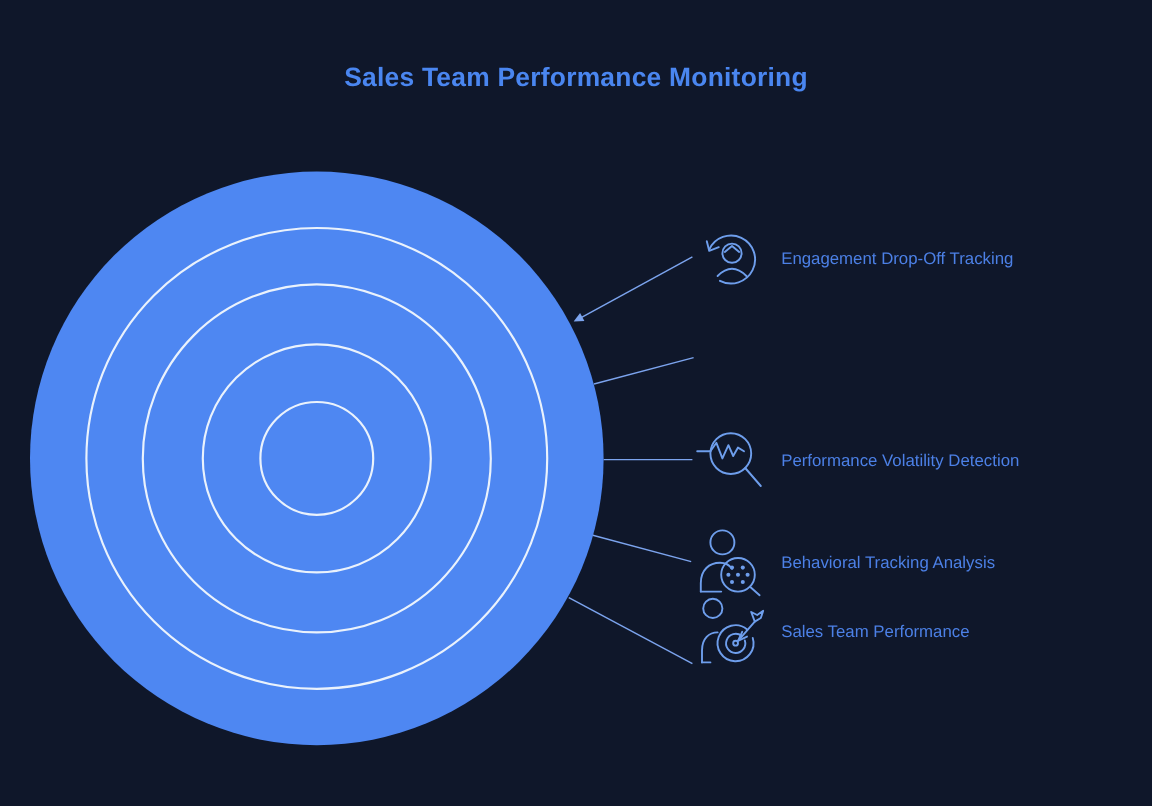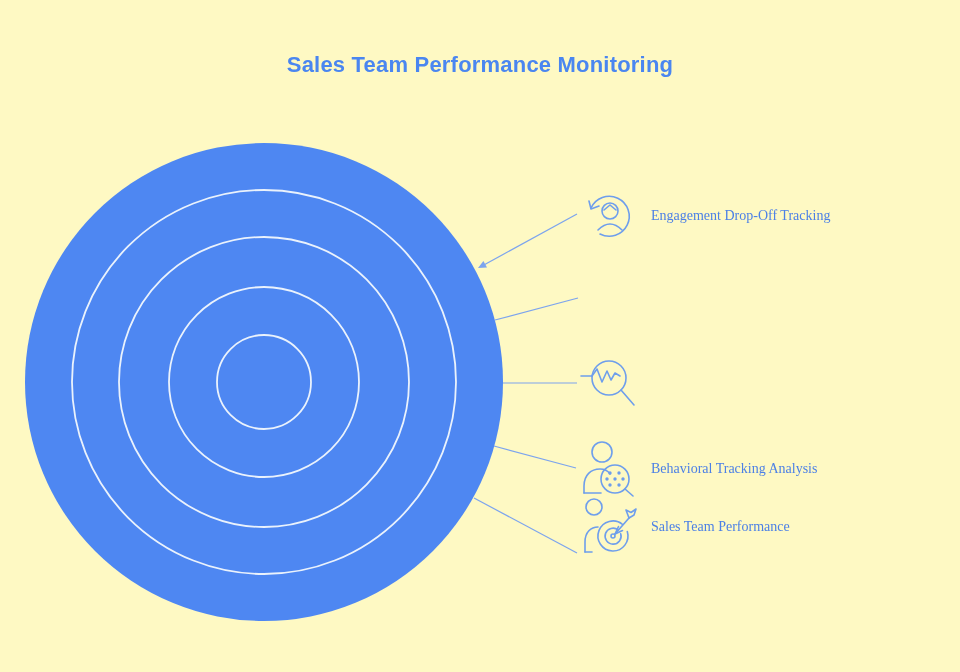--- a/index.html
+++ b/index.html
@@ -1,20 +1,20 @@
 <!DOCTYPE html>
 <html><head>
 <meta charset="utf-8">
 <style>
   html, body { margin: 0; padding: 0; background: #ffffff; }
   #canvas {
     position: relative;
     width: 960px;
     height: 672px;
-    background: #fef9c3;
+    background: #0f172a;
     overflow: hidden;
     font-family: "Liberation Sans", sans-serif;
   }
   #page-title {
     position: absolute;
     top: 52px;
     left: 0;
     width: 100%;
     text-align: center;
     font-size: 22px;
@@ -47,21 +47,20 @@
     stroke-width: 1.6;
     stroke-linecap: round;
     stroke-linejoin: round;
   }
   .icon .dot { fill: #6e9eec; stroke: none; }
   .item-label {
     width: 240px;
     font-size: 14px;
     line-height: 19px;
     color: #4c80e6;
-    font-family: Liberation Serif, serif;
   }
 </style>
 </head>
 <body>
 
 <div id="canvas">
 
   <div id="page-title">Sales Team Performance Monitoring</div>
 
   <svg id="diagram-svg" width="960" height="672" viewBox="0 0 960 672">
@@ -95,20 +94,21 @@
   </div>
 
 
   <div class="item" style="top:383px">
     <svg class="icon" viewBox="0 0 60 60" stroke="#6e9eec">
       <circle cx="32" cy="25" r="17"></circle>
       <path d="M 44 37 L 57 52" stroke-width="2.2"></path>
       <path d="M 4 23 L 15 23"></path>
       <polyline points="15,23 20,16 25,29 30,18 34,27 38,20 43,23"></polyline>
     </svg>
+    <div class="item-label">Performance Volatility Detection</div>
   </div>
 
   <div class="item" style="top:468px">
     <svg class="icon" viewBox="0 0 60 60" stroke="#6e9eec">
       <circle cx="25" cy="14" r="10"></circle>
       <path d="M 7 55 L 7 48 C 7 37 14 31 23 31 C 28 31 31 33 33 36"></path>
       <path d="M 7 55 L 24 55"></path>
       <circle cx="38" cy="41" r="14"></circle>
       <path d="M 48 51 L 56 58" stroke-width="2"></path>
       <circle class="dot" cx="33" cy="35" r="1.7"></circle>

